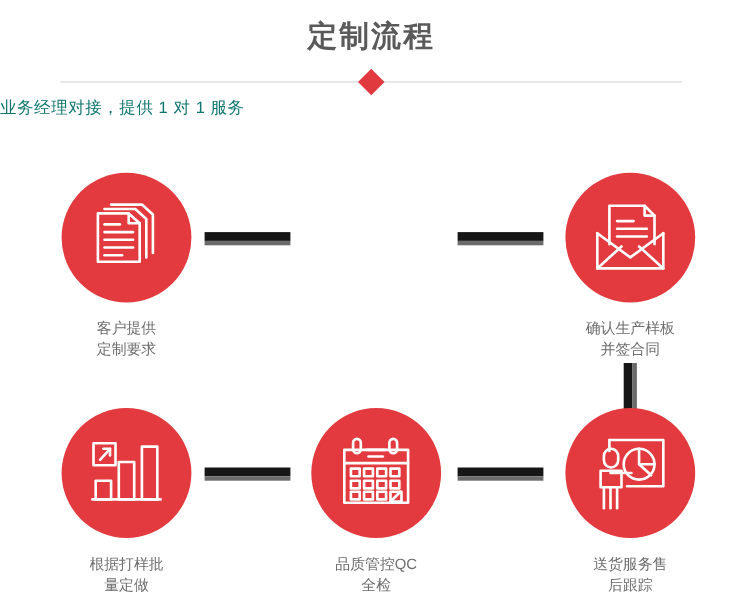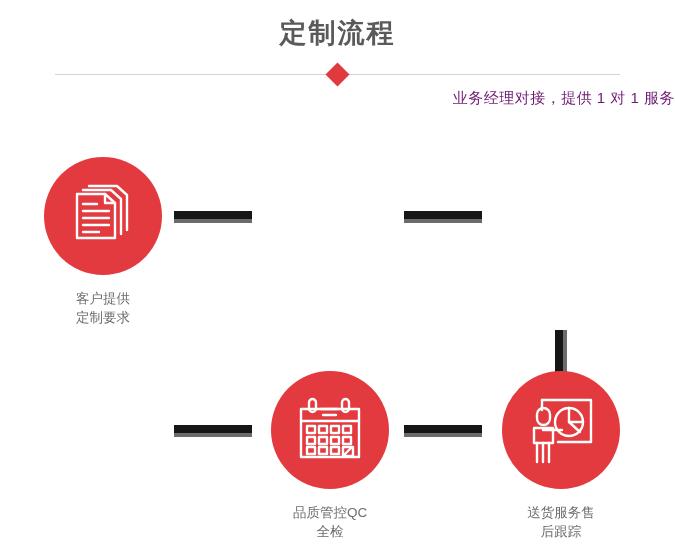--- a/index.html
+++ b/index.html
@@ -60,30 +60,30 @@
     margin-left: -8.5px;
     margin-top: -8.5px;
     background: #e0393e;
     transform: rotate(45deg);
   }
   .page-subtitle {
     position: absolute;
     left: 0;
     top: 89px;
     width: 675px;
-    text-align: right;
+    text-align: left;
     font-size: 15px;
-    color: #701a75;
+    color: #0f766e;
     letter-spacing: 0.5px;
   }
 
   
   .flow {
     position: absolute;
-    left: 4px;
+    left: 16px;
     top: 130px;
     width: 598px;
     height: 420px;
   }
   .step {
     position: absolute;
     width: 160px;
     text-align: center;
   }
   .circle {
@@ -218,21 +218,57 @@
           <path d="M14 43 H40"></path>
           <path d="M14 50 H30"></path>
         </svg>
       </span>
     </div>
     <div class="step-label">客户提供
 定制要求</div>
   </div>
 
 
-
+  <div class="step r1 c3">
+    <div class="circle">
+      <span>
+        <svg width="70" height="64" viewBox="0 0 70 64" fill="none" stroke="#ffffff" stroke-width="2.4" stroke-linejoin="round" stroke-linecap="round">
+          <path d="M16 38 V3 H48 L57 12 V38"></path>
+          <path d="M48 3 V12 H57"></path>
+          <path d="M23 17 H38"></path>
+          <path d="M23 24 H50"></path>
+          <path d="M23 31 H50"></path>
+          <path d="M5 28 L35 50 L65 28"></path>
+          <path d="M5 28 V60 H65 V28"></path>
+          <path d="M5 60 L27 40"></path>
+          <path d="M65 60 L43 40"></path>
+        </svg>
+      </span>
+    </div>
+    <div class="step-label">确认生产样板
+并签合同</div>
+  </div>
+
+  <div class="step r2 c1">
+    <div class="circle">
+      <span>
+        <svg width="66" height="62" viewBox="0 0 66 62" fill="none" stroke="#ffffff" stroke-width="2.4" stroke-linejoin="round" stroke-linecap="round">
+          <rect x="3" y="4" width="20" height="20"></rect>
+          <path d="M9 19 L18 9"></path>
+          <path d="M12 9 H18 V15"></path>
+          <rect x="5" y="38" width="14" height="17"></rect>
+          <rect x="26" y="21" width="14" height="34"></rect>
+          <rect x="47" y="7" width="14" height="48"></rect>
+          <path d="M2 55 H64"></path>
+        </svg>
+      </span>
+    </div>
+    <div class="step-label">根据打样批
+量定做</div>
+  </div>
 
   <div class="step r2 c3">
     <div class="circle">
       <span>
         <svg width="66" height="68" viewBox="0 0 66 68" fill="none" stroke="#ffffff" stroke-width="2.4" stroke-linejoin="round" stroke-linecap="round">
           <path d="M14 4 H63 V46 H30"></path>
           <path d="M14 4 V14"></path>
           <circle cx="41" cy="26" r="14"></circle>
           <path d="M41 12 V26 H55"></path>
           <path d="M41 26 L52 36"></path>

